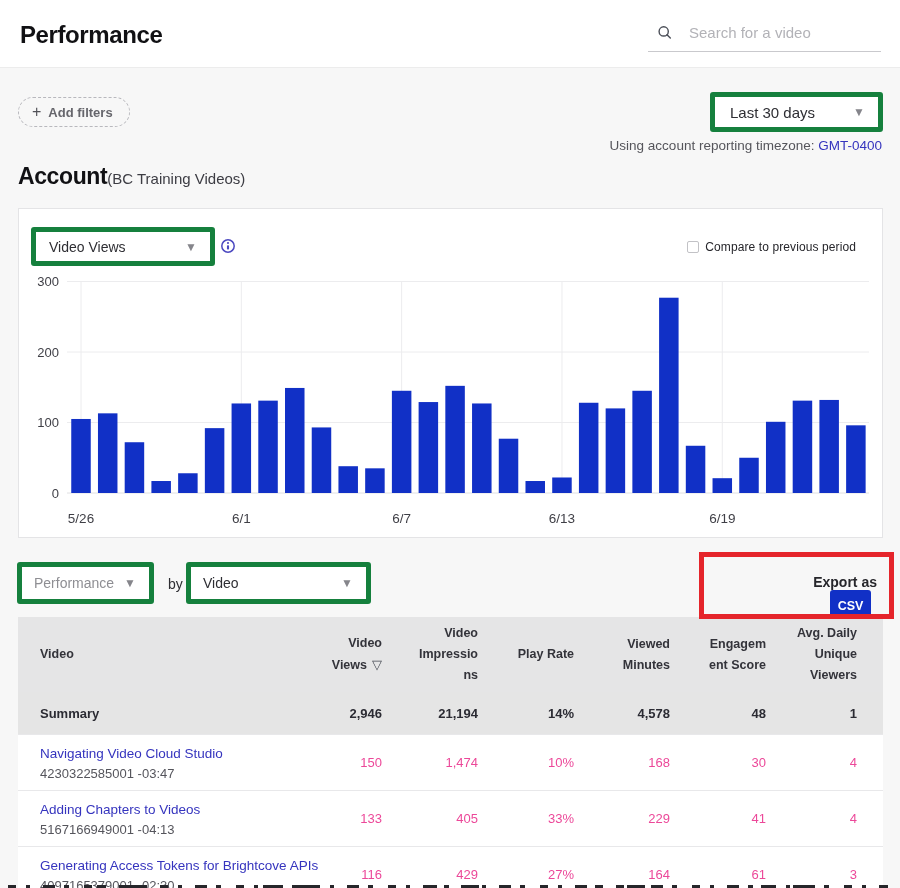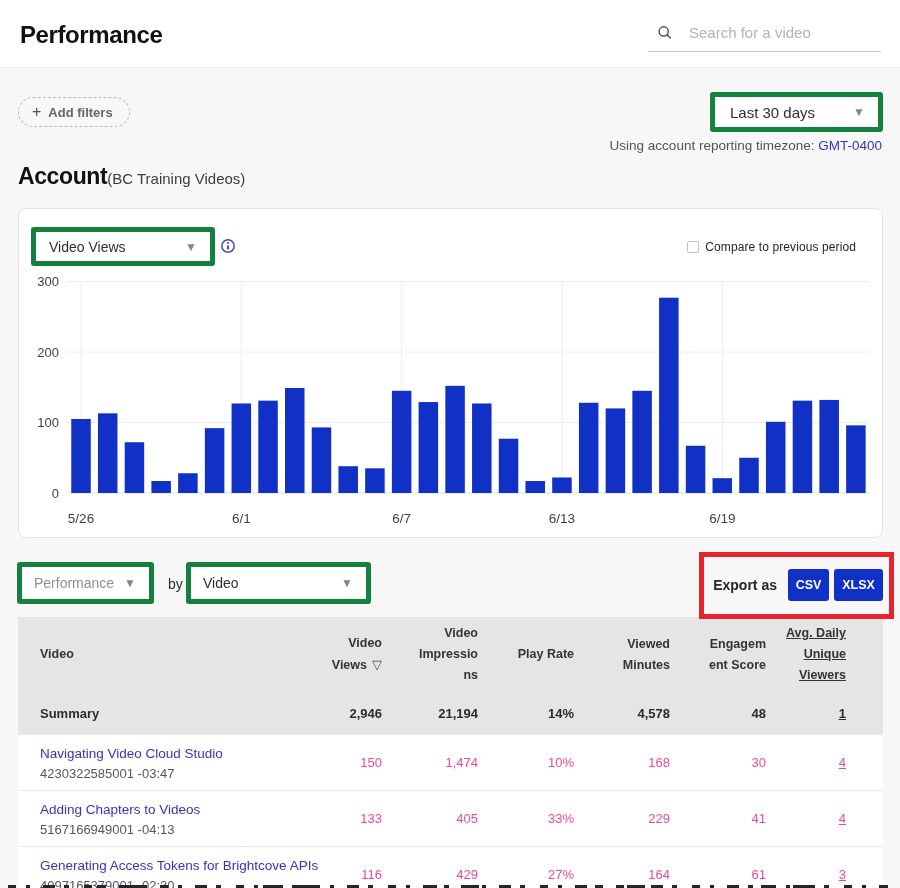--- a/index.html
+++ b/index.html
@@ -22,49 +22,49 @@
   .sel-date { left:710px; top:92px; width:173px; height:40px; font-size:15px; color:#2e2e33; padding-left:15px; }
   .tz-line { position:absolute; top:138px; right:18px; font-size:13.5px; color:#55555b;margin-left:25px; }
   .tz-link { color:#3534be; text-decoration:none; cursor:pointer; }
 
   
   .account-row { position:absolute; left:18px; top:163px; display:flex; align-items:baseline; }
   .account-h { font-size:23px; font-weight:700; color:#111114; letter-spacing:-0.4px; }
   .account-sub { font-size:15px; color:#3c3c43; }
 
   
-  .chart-card { position:absolute; left:18px; top:208px; width:865px; height:330px; background:#fff; border:1px solid #e4e4e6; border-radius:8px; }
+  .chart-card { position:absolute; left:18px; top:208px; width:865px; height:330px; background:#fff; border:1px solid #e4e4e6; border-radius:0; }
   .sel-metric { left:12px; top:18px; width:184px; height:39px; font-size:14px; color:#2e2e33; padding-left:13px; }
   .info-icon { position:absolute; left:202px; top:30px; width:14px; height:14px; cursor:pointer; }
   .compare-wrap { position:absolute; right:26px; top:31px; display:flex; align-items:center; gap:6px; }
   .checkbox { width:12px; height:12px; background:#fff; border:1px solid #c2c2c6; border-radius:2px; cursor:pointer; }
   .compare-label { font-size:12px; color:#26262b; letter-spacing:0.1px; }
   .chart-svg { position:absolute; left:0; top:0; }
 
   
   .sel-dim { left:17px; top:562px; width:137px; height:42px; font-size:14px; color:#8e8e93; padding-left:12px; }
   .by-label { position:absolute; left:168px; top:576px; font-size:14px; color:#2e2e33; }
   .sel-entity { left:186px; top:562px; width:185px; height:42px; font-size:14px; color:#2e2e33; padding-left:12px; }
-  .export-group { position:absolute; top:574px; right:17px; display:flex; align-items:center; height:22px; }
+  .export-group { position:absolute; top:574px; right:17px; display:flex; align-items:center; height:22px;flex-direction:column; }
   .export-label { font-size:14px; font-weight:600; color:#26262b; margin-right:6px; }
   .export-btn { height:22px; margin-left:5px; padding:16px; background:#1130c6; color:#fff; border:none; border-radius:3px; font-size:12.5px; font-weight:700; font-family:"Liberation Sans",sans-serif; cursor:pointer; display:flex; align-items:center; justify-content:center; }
   .btn-csv { width:41px; }
   .btn-xlsx { width:49px; }
   .red-box { position:absolute; left:699px; top:552px; width:195px; height:67px; border:5px solid #e5252b; pointer-events:none; z-index:50; }
 
   
   .perf-table { position:absolute; left:18px; top:617px; width:865px; }
   .t-row { display:grid; grid-template-columns:267px 97px 96px 96px 96px 96px 117px; align-items:center; }
   .t-head { background:#e5e5e6; height:75px; }
   .t-head .cell { font-size:12.5px; font-weight:600; color:#33333a; line-height:21px; }
   .t-summary { background:#e5e5e5; height:42px; font-weight:700; }
   .t-summary .cell { font-size:13px; color:#2b2b33; font-weight:700; }
   .t-data { background:#fff; height:56px; border-top:1px solid #e8e8ea; }
   .cell { text-align:right; padding-right:0; }
-  .cell.c-last { padding-right:37px;text-decoration:underline; }
+  .cell.c-last { padding-right:26px; }
   .cell.c-video { text-align:left; padding-left:22px; padding-right:0; overflow:visible; }
   .num-cell { font-size:13px; color:#ec4899; }
   .video-title { font-size:13.5px; color:#3534be; text-decoration:none; cursor:pointer; display:inline-block; margin-bottom:5px; white-space:nowrap; }
   .video-id { font-size:13px; color:#55555c; }
   .sort-icon { font-size:13px; color:#474b55; margin-left:5px; cursor:pointer; font-weight:400; }
 
   
   .clip-strip { position:absolute; left:8px; top:884.8px; width:880px; height:2.8px; z-index:40;
     background:
       repeating-linear-gradient(90deg,#26262a 0 8px,transparent 8px 18px,#26262a 18px 22px,transparent 22px 35px,#26262a 35px 47px,transparent 47px 56px,#26262a 56px 61px,transparent 61px 76px),

